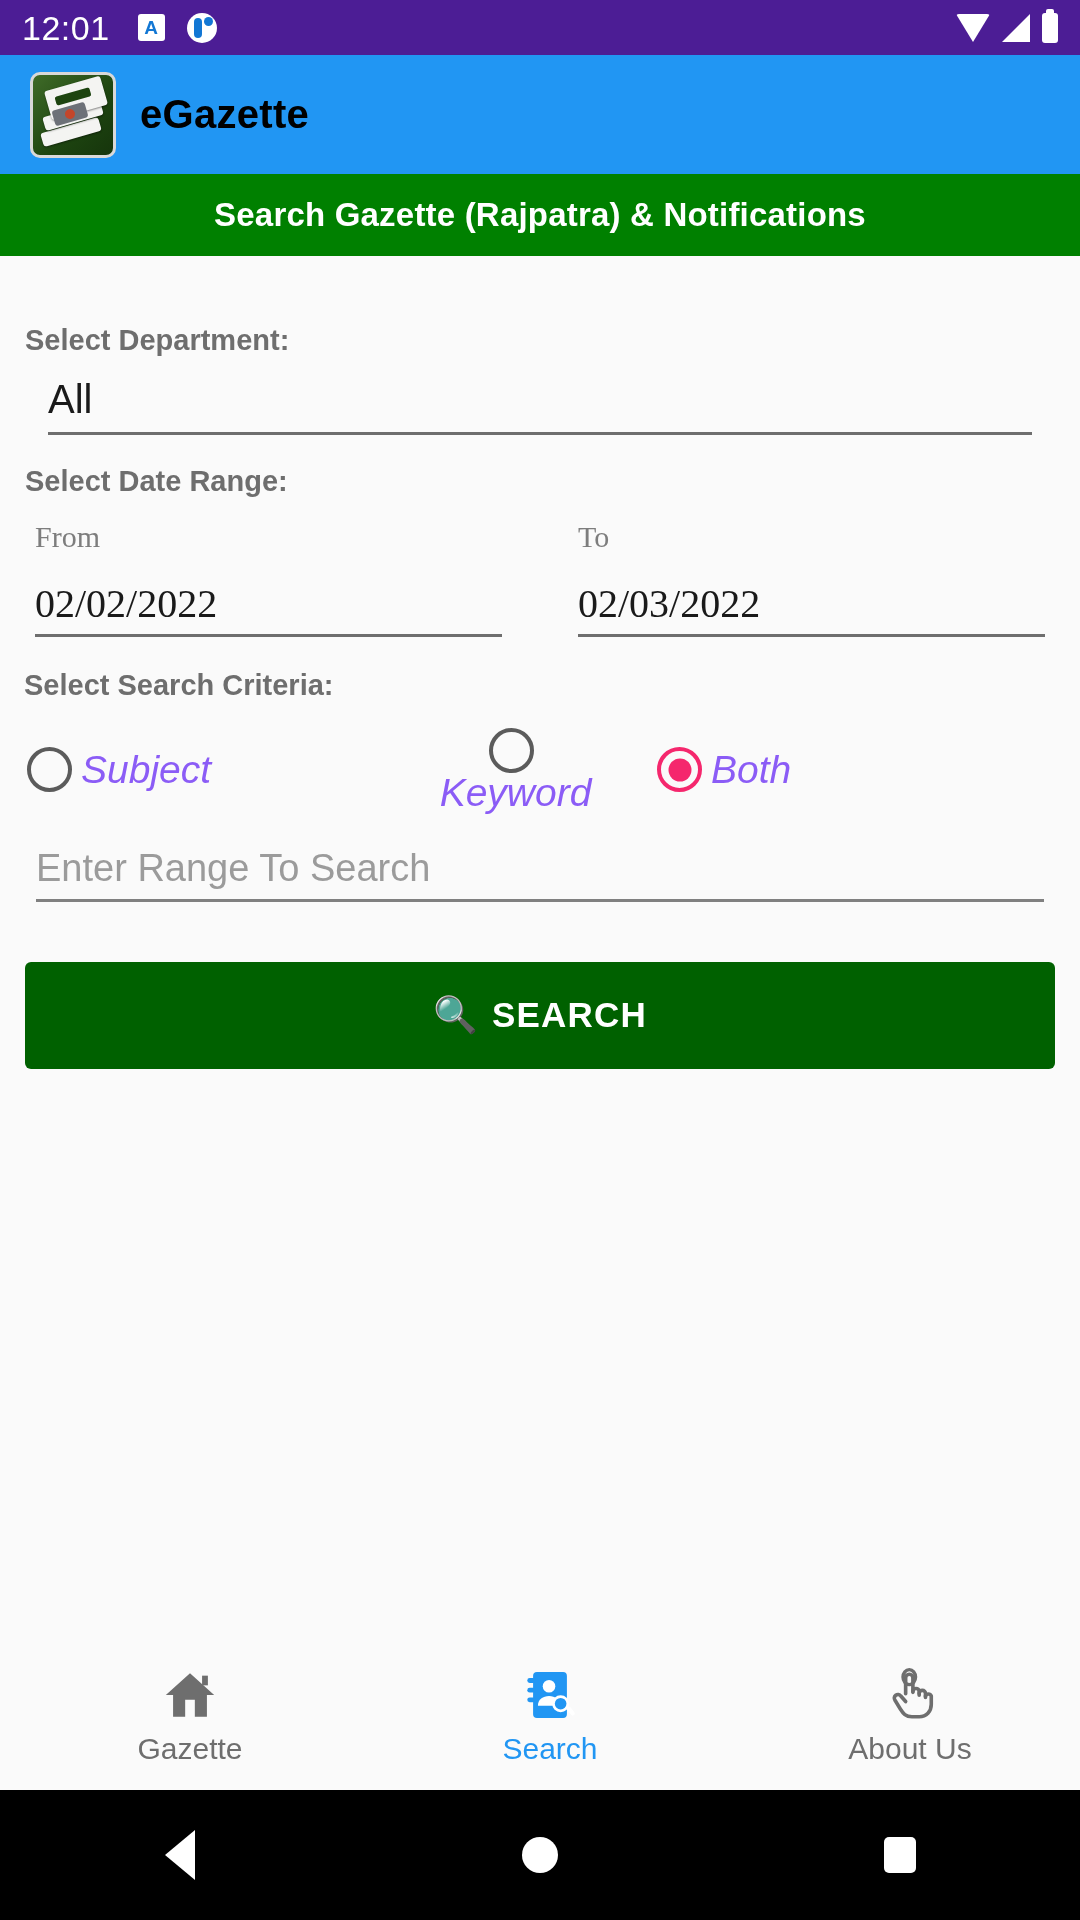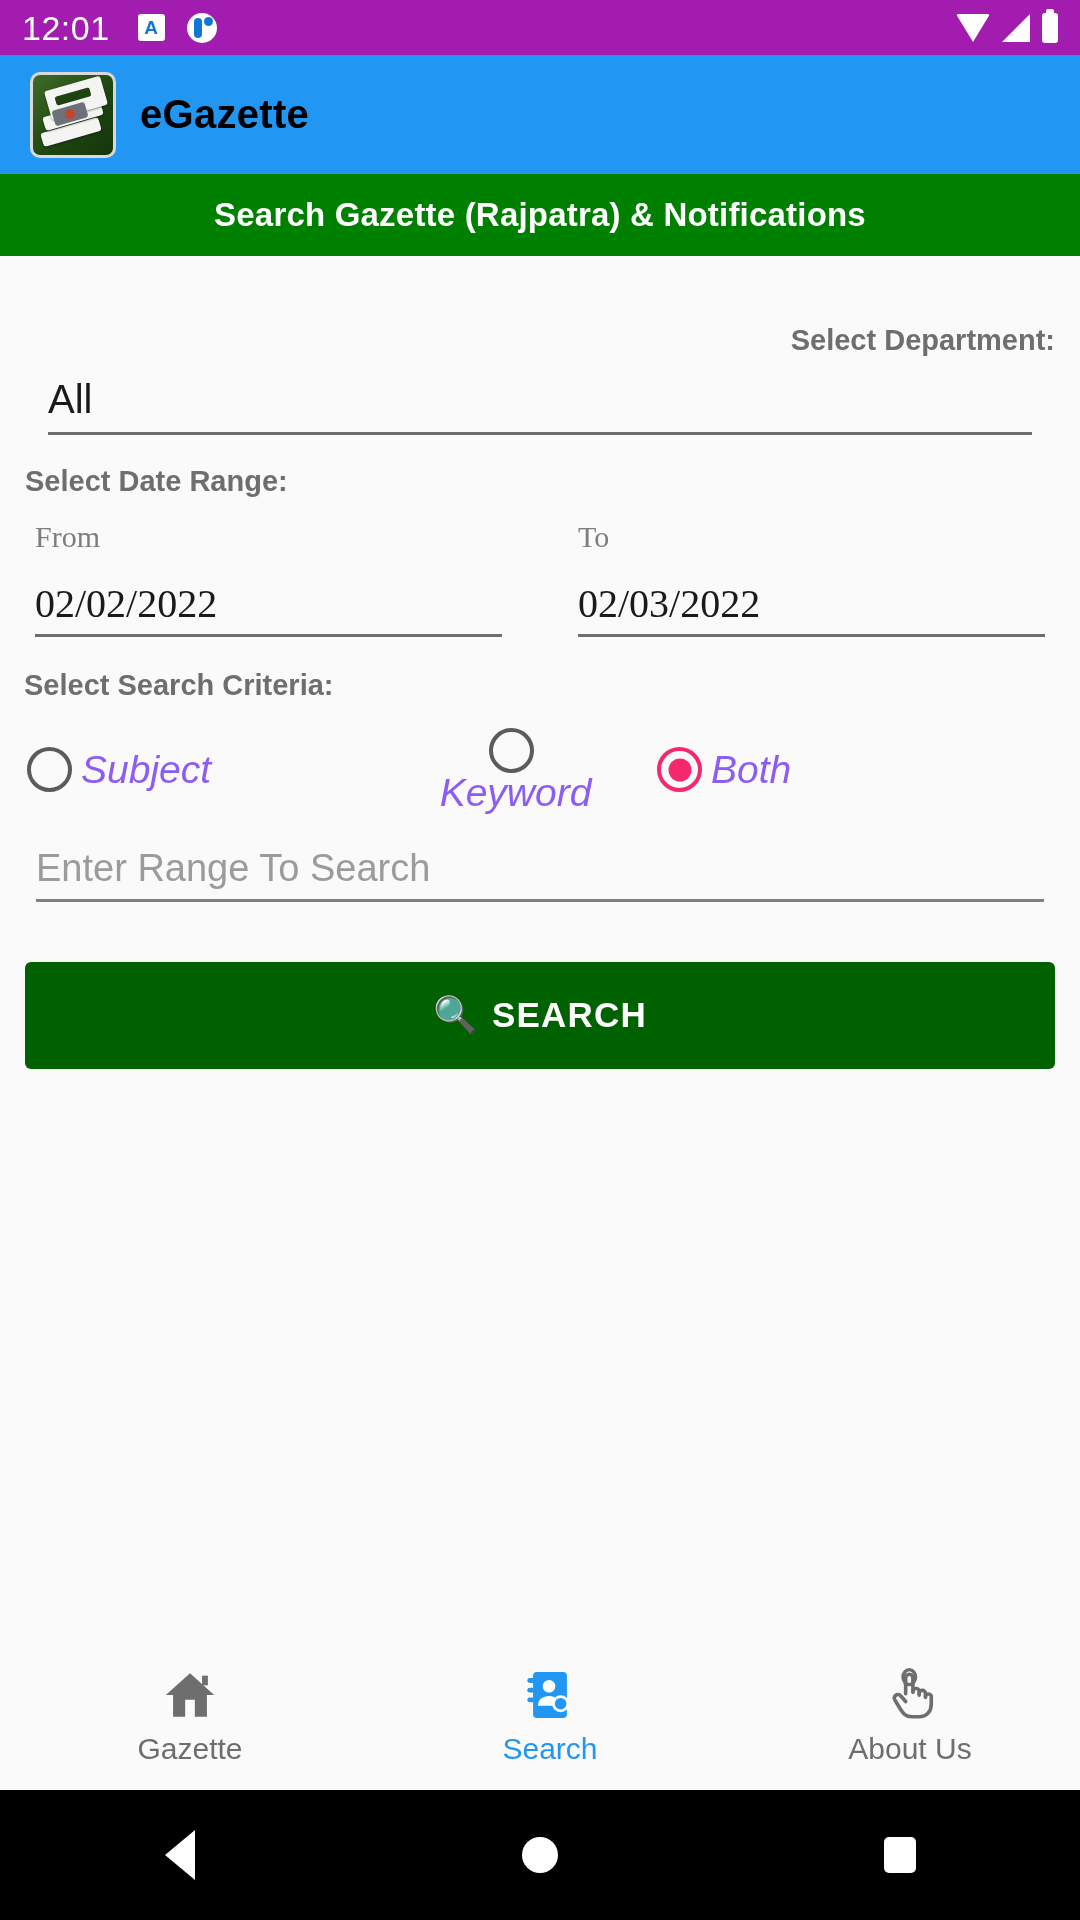--- a/index.html
+++ b/index.html
@@ -17,21 +17,21 @@
     height: 1920px;
     display: flex;
     flex-direction: column;
     background: #fafafa;
     position: relative;
   }
 
   
   .status-bar {
     height: 55px;
-    background: #a21caf;
+    background: #4c1d95;
     display: flex;
     align-items: center;
     padding: 0 22px;
     flex: 0 0 auto;
   }
   .status-time {
     color: #ffffff;
     font-size: 34px;
     font-weight: 400;
     letter-spacing: 0.5px;
@@ -193,21 +193,21 @@
     padding: 0 25px;
     position: relative;
     overflow: hidden;
   }
 
   .label {
     color: #6e6e6e;
     font-size: 29px;
     font-weight: bold;
   }
-  .label.dept { margin-top: 68px; text-align: right; }
+  .label.dept { margin-top: 68px; }
   .label.range { margin-top: 30px; }
   .label.criteria { margin-top: 32px; margin-left: -1px; }
 
   .field {
     margin-top: 26px;
     border-bottom: 3px solid #6e6e6e;
     padding-bottom: 10px;
   }
   .field-value {
     font-size: 40px;

